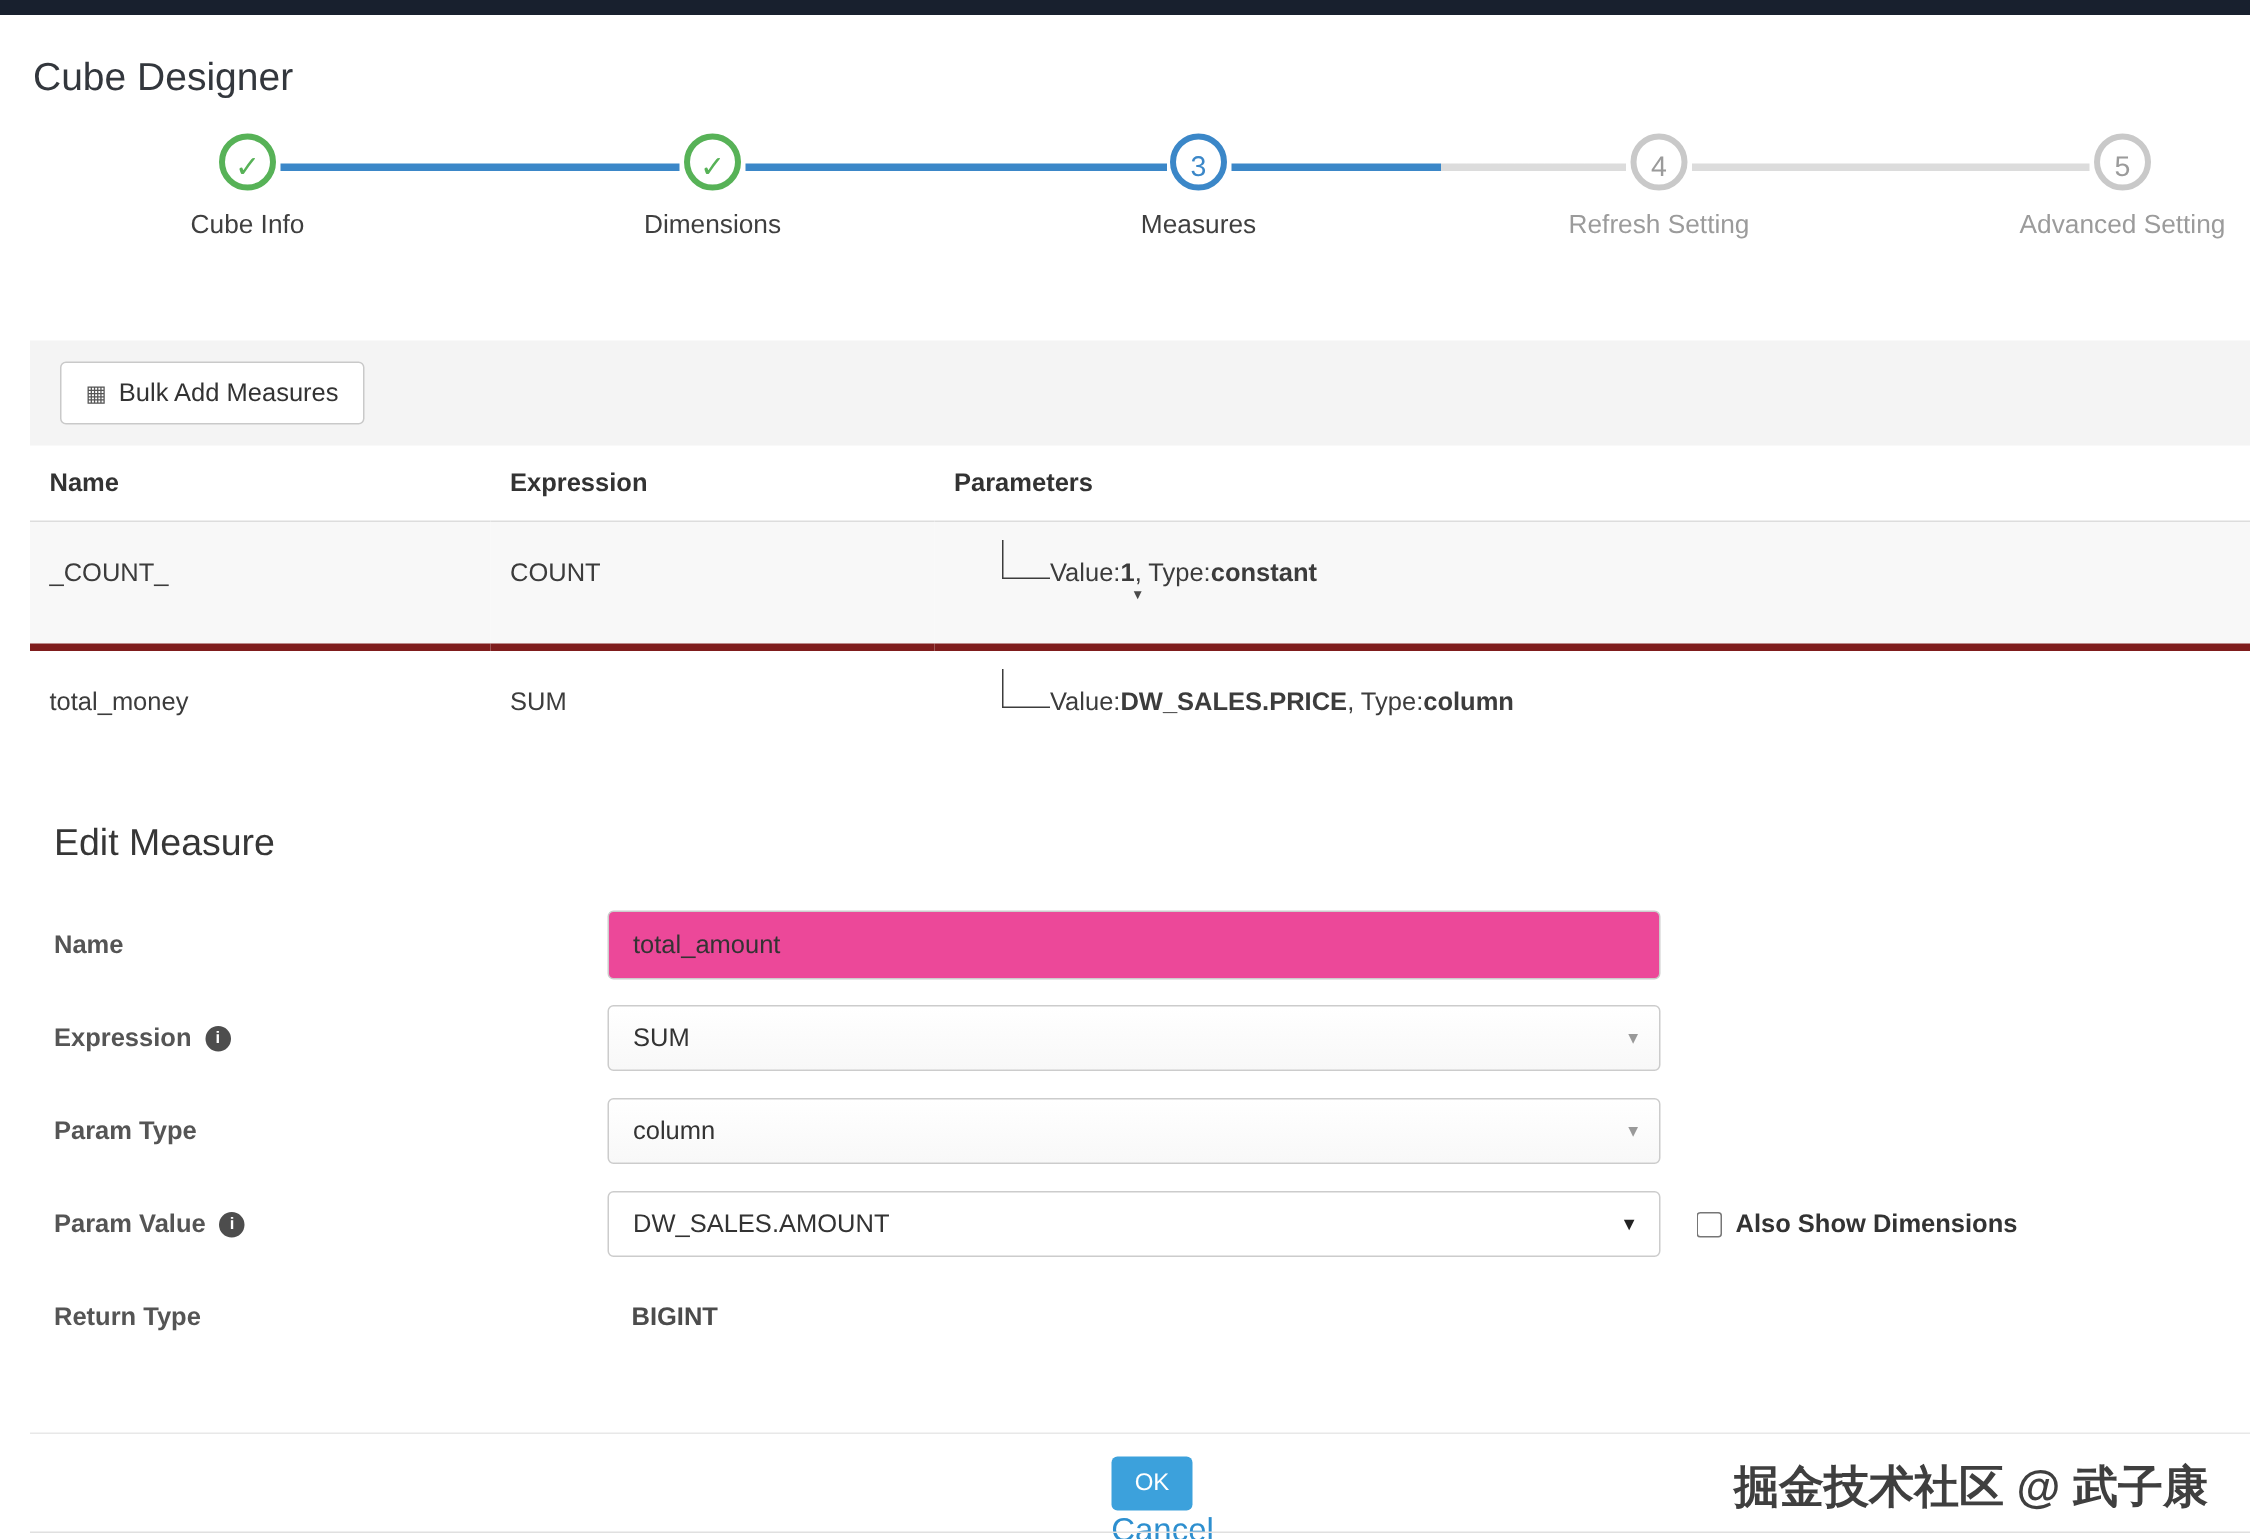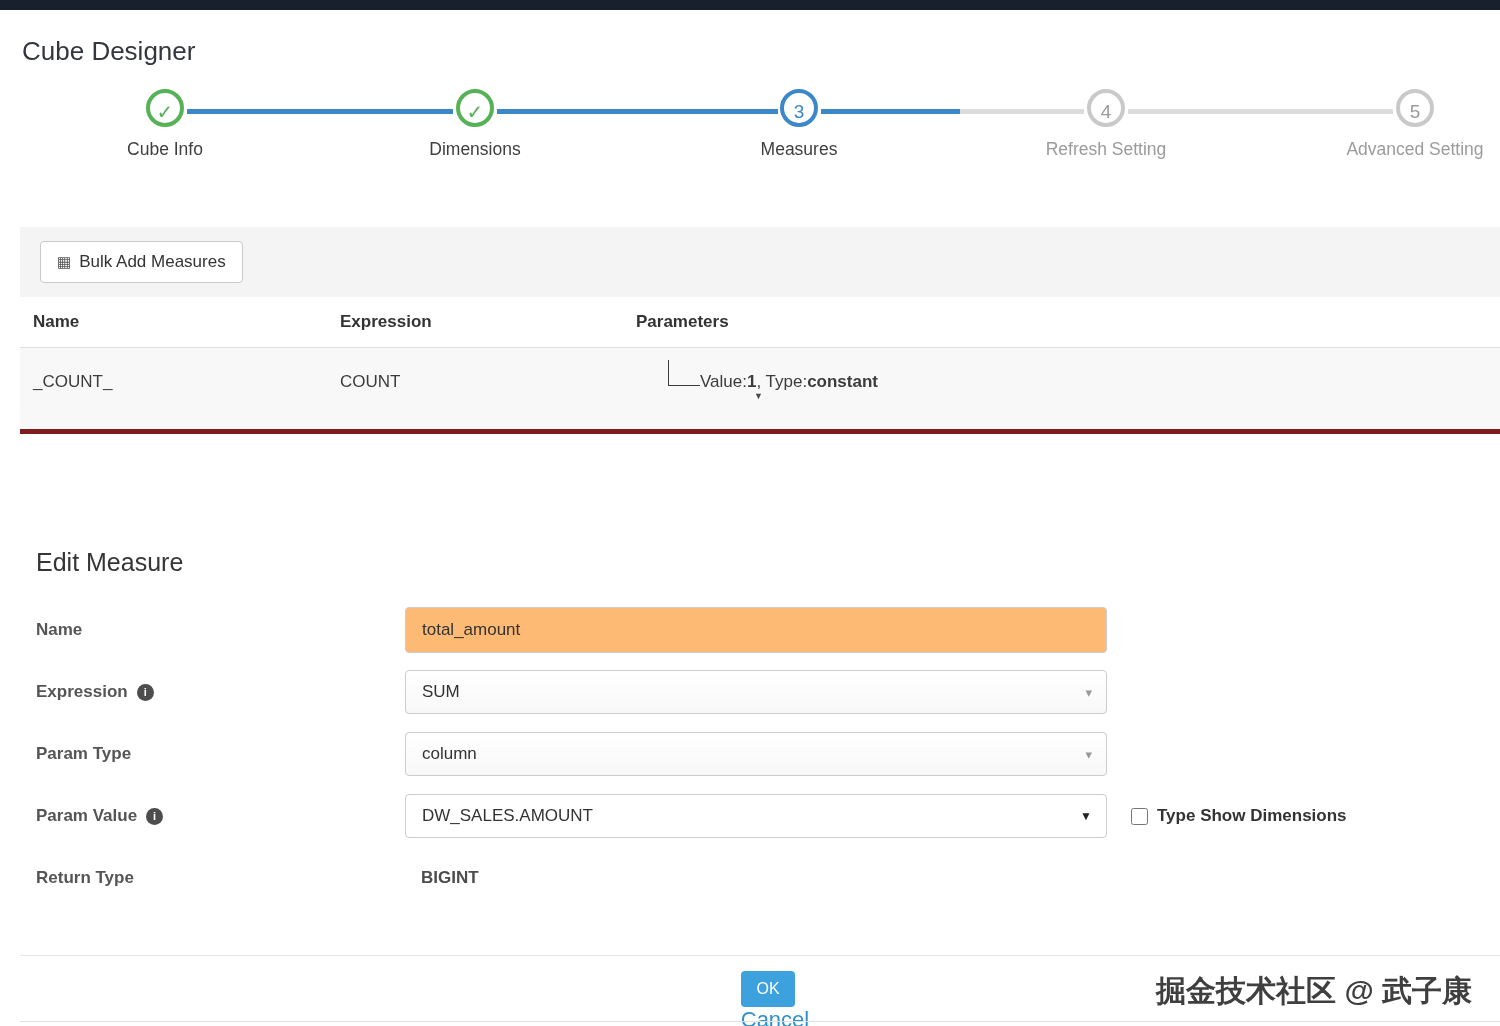--- a/index.html
+++ b/index.html
@@ -71,21 +71,21 @@
   .edit-title{font-size:25px; font-weight:500; color:#363636; margin-bottom:30px;}
   .form-row{display:flex; align-items:center; margin-bottom:16px; min-height:46px;}
   .form-label{width:369px; font-size:17px; font-weight:700; color:#555; display:flex; align-items:center;}
   .info-icon{
     display:inline-block; width:17px; height:17px; border-radius:50%;
     background:#4d4d4d; color:#fff; font-size:11px; font-weight:700;
     text-align:center; line-height:17px; margin-left:9px; font-style:normal;
   }
   .text-input{
     width:702px; height:46px; border:1px solid #ccc; border-radius:4px;
-    padding:0 16px; font-size:17px; color:#333; background:#fdba74;
+    padding:0 16px; font-size:17px; color:#333; background:#ec4899;
     font-family:inherit;
   }
   .select{
     position:relative; width:702px; height:44px; border:1px solid #ccc; border-radius:4px;
     background:linear-gradient(#fff,#f8f8f8); display:flex; align-items:center;
     padding:0 16px; font-size:17px; color:#333; cursor:pointer;
   }
   .select .caret{position:absolute; right:14px; color:#999; font-size:13px;}
   .select.solid{background:#fff;}
   .select.solid .caret{color:#222; font-size:12px;}
@@ -166,20 +166,30 @@
       <td>_COUNT_</td>
       <td>COUNT</td>
       <td class="params-cell">
         <div class="param-line">
           <span class="tree-guide"></span>
           <span class="param-text"><span>Value:</span><b>1</b><span>, Type:</span><b>constant</b></span>
         </div>
         <div class="param-caret">▼</div>
       </td>
     </tr>
+    <tr class="row-even">
+      <td>total_money</td>
+      <td>SUM</td>
+      <td class="params-cell">
+        <div class="param-line">
+          <span class="tree-guide"></span>
+          <span class="param-text"><span>Value:</span><b>DW_SALES.PRICE</b><span>, Type:</span><b>column</b></span>
+        </div>
+      </td>
+    </tr>
   </tbody>
 </table>
 
 <div class="edit-section">
   <div class="edit-title">Edit Measure</div>
 
   <div class="form-row">
     <div class="form-label">
         <span>Name</span>
       </div>
@@ -211,21 +221,21 @@
     <div class="form-label">
       <span>Param Value</span>
       <span class="info-icon">i</span>
     </div>
     <div class="select solid">
       <span>DW_SALES.AMOUNT</span>
       <span class="caret">▼</span>
     </div>
     <div class="dim-check">
       <input type="checkbox" style="">
-      <span class="dim-label">Type Show Dimensions</span>
+      <span class="dim-label">Also Show Dimensions</span>
     </div>
   </div>
 
   <div class="form-row">
     <div class="form-label">
         <span>Return Type</span>
       </div>
     <div class="return-value">BIGINT</div>
   </div>
 </div>

